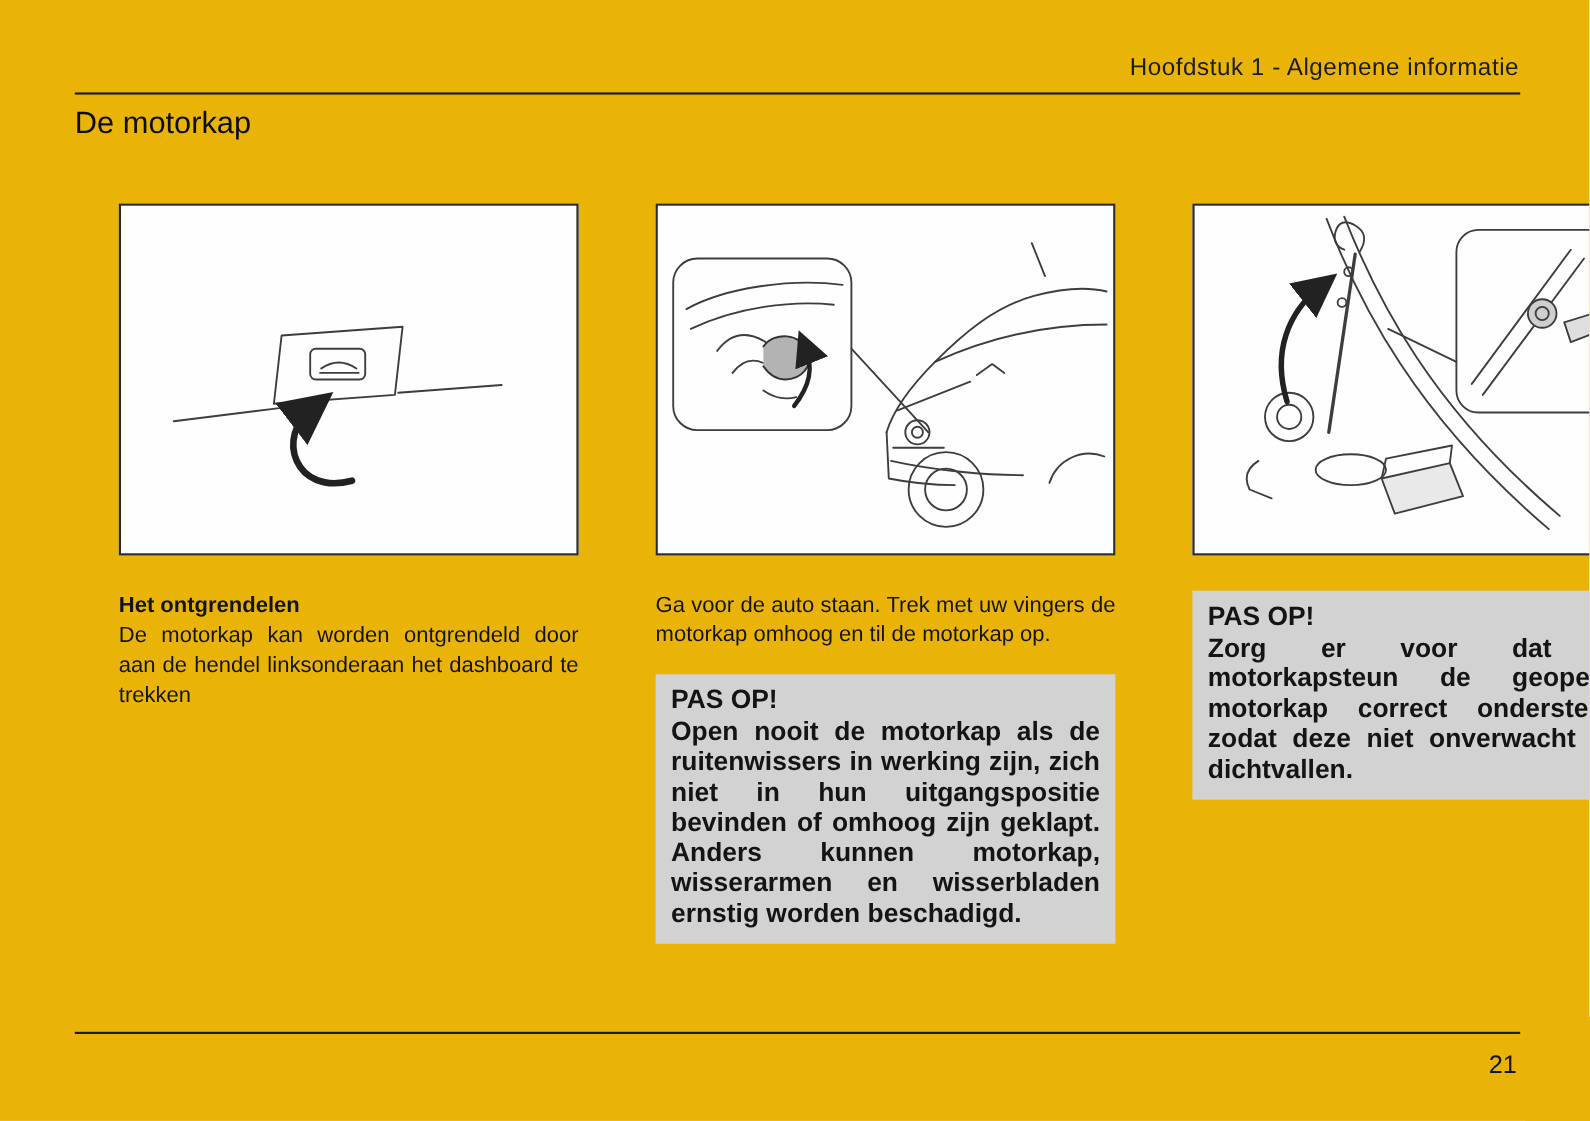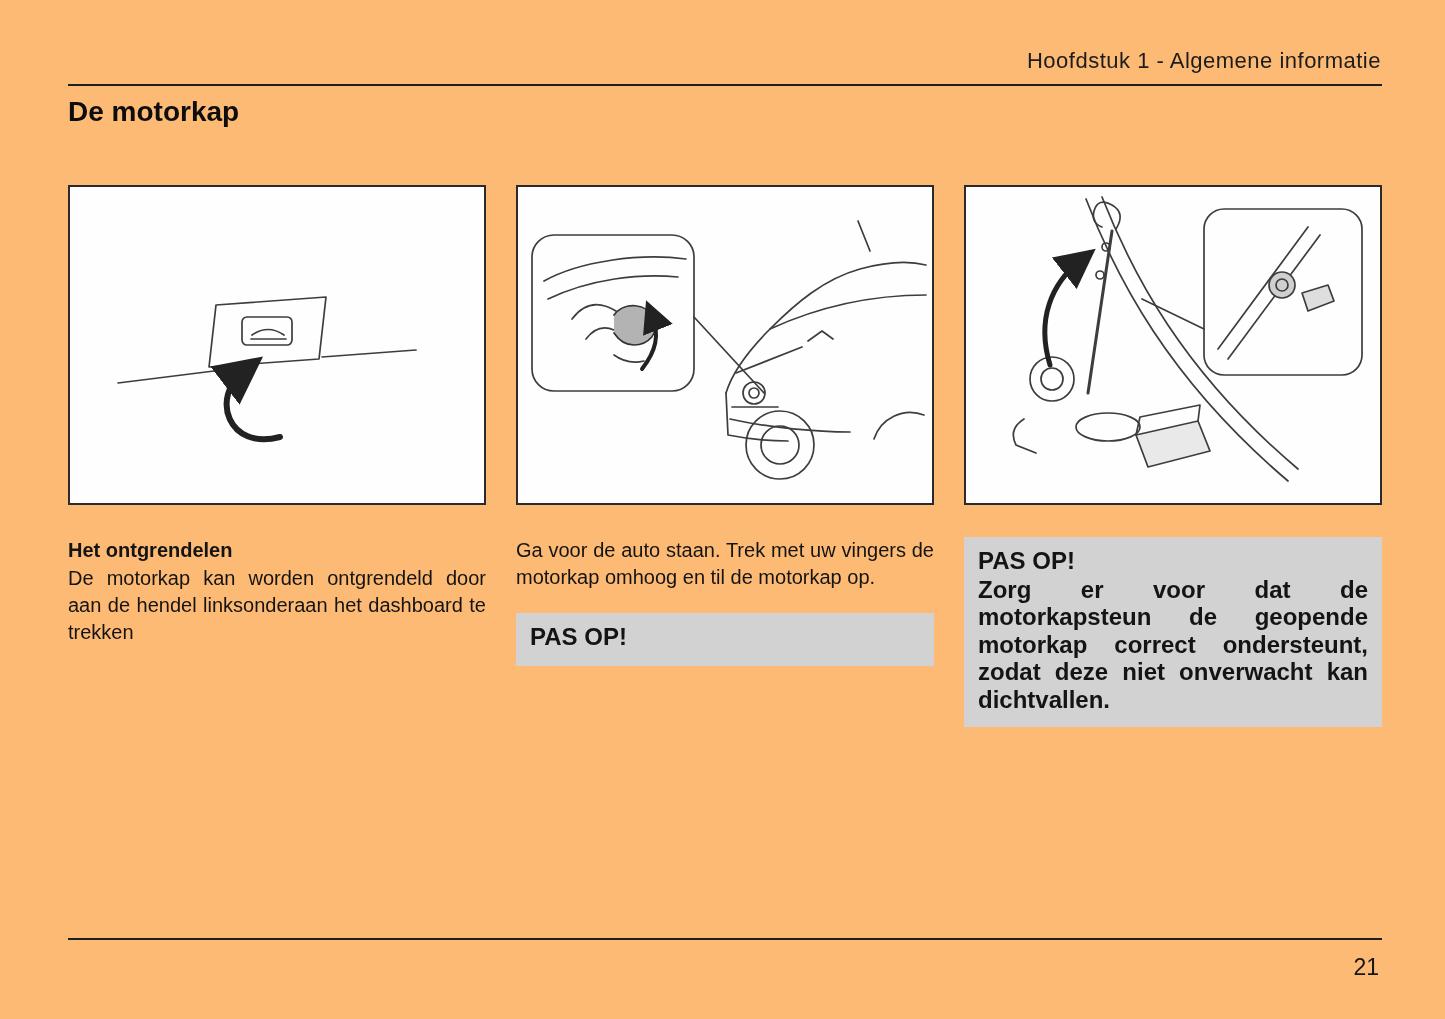--- a/index.html
+++ b/index.html
@@ -1,41 +1,41 @@
 <!DOCTYPE html>
 <html><head>
 <meta charset="utf-8">
 <style>
   html,body { margin:0; padding:0; background:#ffffff; }
   .page {
     position:relative;
     width:1445px; height:1019px;
-    background:#fdba74;
+    background:#eab308;
     font-family:"Liberation Sans", sans-serif;
     color:#141414;
     overflow:hidden;
   }
   .chapter-header {
     position:absolute; top:48px; right:64px;
     font-size:22px; letter-spacing:0.5px; color:#1c1c1c;
   }
   .rule-top {
     position:absolute; top:84px; left:68px; right:63px;
     border-top:2px solid #1e1e1e;
   }
   .doc-title {
     position:absolute; top:96px; left:68px;
-    margin:0; font-size:28px; font-weight:bold; color:#0d0d0d;
+    margin:0; font-size:28px; font-weight:normal; color:#0d0d0d;
   }
   .columns {
     position:absolute; top:185px; left:68px;
     width:1314px;
     display:flex; gap:30px;
   }
-  .col { width:418px; }
+  .col { width:418px;margin-left:40px; }
   .figure {
     box-sizing:border-box;
     width:418px; height:320px;
     border:2px solid #2b2b2b;
     background:#fefefe;
     margin-bottom:32px;
   }
   .figure svg { display:block; width:100%; height:100%; }
   .col h2 {
     margin:0 0 1px 0;
@@ -133,20 +133,21 @@
             <circle cx="236" cy="206" r="5"></circle>
             <path d="M218,186 L284,160"></path>
             <path d="M214,220 h46"></path>
             <path d="M290,154 l14,-10 l11,8"></path>
           </g>
         </svg>
       </div>
       <p class="body">Ga voor de auto staan. Trek met uw vingers de motorkap omhoog en til de motorkap op.</p>
       <div class="warning">
         <p class="warning-title">PAS OP!</p>
+        <p>Open nooit de motorkap als de ruitenwissers in werking zijn, zich niet in hun uitgangspositie bevinden of omhoog zijn geklapt. Anders kunnen motorkap, wisserarmen en wisserbladen ernstig worden beschadigd.</p>
       </div>
     </div>
 
     <div class="col">
       <div class="figure">
         <svg viewBox="0 0 414 316">
           <defs>
             <marker id="ah3" markerWidth="8" markerHeight="8" refX="4" refY="4" orient="auto">
               <path d="M0,0 L8,4 L0,8 z" fill="#222"></path>
             </marker>

